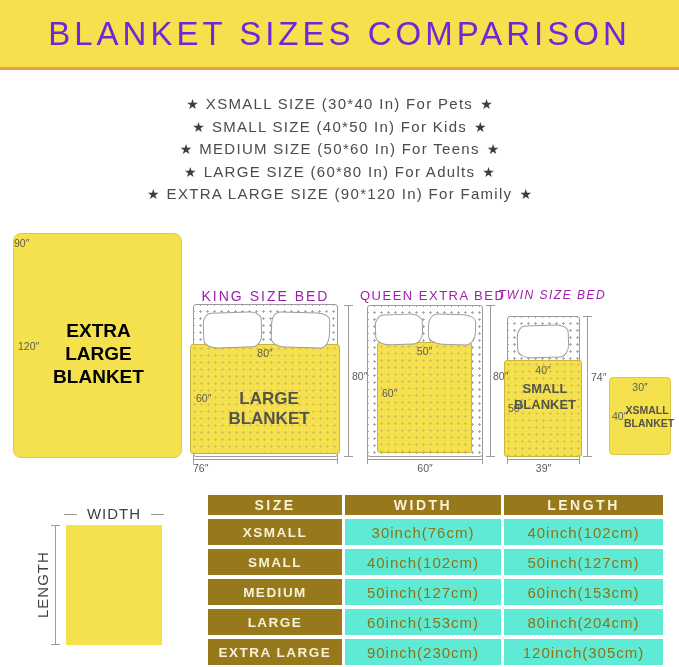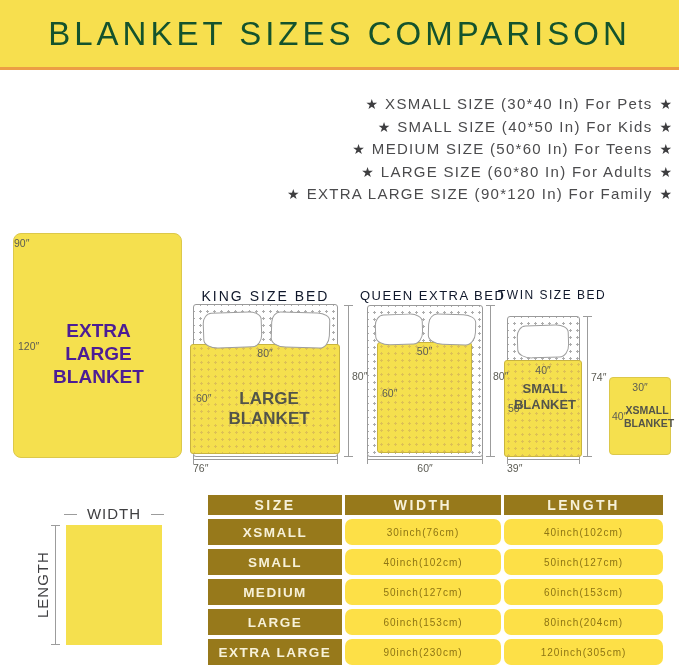--- a/index.html
+++ b/index.html
@@ -4,77 +4,77 @@
 <style>
   * { margin:0; padding:0; box-sizing:border-box; }
   body { background:#ffffff; font-family:"Liberation Sans", sans-serif; }
   .canvas { position:relative; width:679px; height:667px; background:#fff; overflow:hidden; }
 
   
   .banner { position:absolute; left:0; top:0; width:679px; height:70px;
     background:#F7DF4E; border-bottom:3px solid #EC9E44;
     display:flex; align-items:center; justify-content:center; }
   .banner h1 { font-size:33px; font-weight:400; letter-spacing:4px;
-    color:#14532d; white-space:nowrap;text-align:right; }
+    color:#6d28d9; white-space:nowrap;text-align:right; }
 
   
-  .size-list { position:absolute; left:0; top:93px; width:679px; text-align:right; }
+  .size-list { position:absolute; left:0; top:93px; width:679px; text-align:center; }
   .size-line { line-height:21.5px; font-size:15px; letter-spacing:1.3px; color:#4B4B4D; }
   .size-line .star { color:#3E3E40; font-size:14px; margin:0 7px; letter-spacing:0; }
 
   
   .flat-blanket { position:absolute; background:#F5E04E; border:1px solid #DCC84A; }
   .bed { position:absolute; background-color:#ffffff;
     background-image:radial-gradient(circle,#ACACAC 1.1px, transparent 1.35px);
     background-size:7px 7px; background-position:3px 3px;
     border:1.5px solid #9A9A9A; border-radius:3px; }
   .bed-blanket { position:absolute; z-index:2;
     background-color:#F5E04E;
     background-image:radial-gradient(circle,#DDC055 1px, transparent 1.2px);
     background-size:7px 7px;
     border:1px solid #C9B43F; border-radius:3px; }
   .pillow { position:absolute; z-index:3; background:#ffffff; border:1px solid #9E9E9E;
     border-radius:9px 13px 10px 15px / 11px 8px 13px 9px; }
   .pillow.p1 { transform:rotate(-2deg); }
   .pillow.p2 { transform:rotate(1.6deg); }
-  .bed-label { position:absolute; text-align:center; color:#0f172a; letter-spacing:2px;
+  .bed-label { position:absolute; text-align:center; color:#a21caf; letter-spacing:2px;
     font-size:14px; white-space:nowrap; }
   .dim-label { position:absolute; font-size:10.5px; color:#5C5C54; white-space:nowrap; z-index:4; }
   .blanket-name { position:absolute; z-index:4; font-weight:bold; color:#53544A;
     text-align:center; line-height:1.2; }
   .vdim { position:absolute; width:1px; background:#9C9C9C; z-index:1; }
   .vdim::before,.vdim::after { content:""; position:absolute; left:-4px; width:9px; height:1px; background:#9C9C9C; }
   .vdim::before { top:0; } .vdim::after { bottom:0; }
   .hdim { position:absolute; height:1px; background:#9C9C9C; z-index:1; }
   .hdim::before,.hdim::after { content:""; position:absolute; top:-4px; width:1px; height:9px; background:#9C9C9C; }
   .hdim::before { left:0; } .hdim::after { right:0; }
 
   
   .xl-blanket { left:13px; top:233px; width:169px; height:225px; border-radius:8px; }
   .xl-name { left:30px; top:85px; width:109px; font-size:19px; line-height:23px; position:absolute;
-    font-weight:bold; color:#4c1d95; text-align:center; }
+    font-weight:bold; color:#000000; text-align:center; }
 
   
   .legend-rect { left:66px; top:525px; width:96px; height:120px; border:none; }
   .legend-width { position:absolute; left:62px; top:505px; width:104px; text-align:center;
     font-size:15px; letter-spacing:1px; color:#3F3F41; }
   .legend-width::before,.legend-width::after { content:""; position:absolute; top:9px; width:13px; height:1px; background:#9C9C9C; }
   .legend-width::before { left:2px; } .legend-width::after { right:2px; }
   .legend-length { position:absolute; left:34px; top:543px; height:84px;
     writing-mode:vertical-rl; transform:rotate(180deg); text-align:center;
     font-size:15px; letter-spacing:1px; color:#3F3F41; }
 
   
   .size-table { position:absolute; left:208px; top:495px; width:394px;
     display:grid; grid-template-columns:134px 156px 159px;
     grid-template-rows:20px repeat(5, 26px); gap:4px 3px; }
   .cell { display:flex; align-items:center; justify-content:center; white-space:nowrap; }
   .cell.head { background:#97791B; color:#F7F1D8; font-weight:bold; font-size:14px; letter-spacing:2.5px; }
   .cell.size { background:#97791B; color:#F7F1D8; font-weight:bold; font-size:13.5px; letter-spacing:1.5px; }
-  .cell.val  { background:#fde047; color:#8D7414; font-size:10px; letter-spacing:1px;border-radius:7px; }
+  .cell.val  { background:#5eead4; color:#8D7414; font-size:15px; letter-spacing:1px; }
 </style>
 </head>
 <body>
 
 <div class="canvas">
 
   <header class="banner">
     <h1>BLANKET SIZES COMPARISON</h1>
   </header>
 
@@ -114,31 +114,31 @@
   </div>
   <div class="bed-blanket" style="left:377px; top:342px; width:95px; height:111px;">
     <span class="dim-label" style="left:0; right:0; top:2px; text-align:center;">50″</span>
     <span class="dim-label" style="left:4px; top:44px;">60″</span>
   </div>
   <div class="hdim" style="left:367px; top:459px; width:116px;"></div>
   <span class="dim-label" style="left:367px; top:462px; width:116px; text-align:center;">60″</span>
   <div class="vdim" style="left:490px; top:305px; height:152px;"></div>
   <span class="dim-label" style="left:493px; top:370px;">80″</span>
 
-  <div class="bed-label" style="left:498px; top:288px; width:94px; font-size:12px; letter-spacing:1.5px;">TWIN SIZE BED</div>
+  <div class="bed-label" style="left:498px; top:288px; width:94px; font-size:12px; letter-spacing:1.5px;font-style:italic;">TWIN SIZE BED</div>
   <div class="bed" style="left:507px; top:316px; width:73px; height:141px;">
     <div class="pillow p1" style="left:9px; top:8px; width:52px; height:33px;"></div>
   </div>
   <div class="bed-blanket" style="left:504px; top:360px; width:78px; height:97px;">
     <span class="dim-label" style="left:0; right:0; top:3px; text-align:center;">40″</span>
     <span class="dim-label" style="left:3px; top:41px;">50″</span>
     <div class="blanket-name" style="left:8px; top:20px; width:64px; font-size:13px;">SMALL BLANKET</div>
   </div>
   <div class="hdim" style="left:507px; top:459px; width:73px;"></div>
-  <span class="dim-label" style="left:507px; top:462px; width:73px; ">39″</span>
+  <span class="dim-label" style="left:507px; top:462px; width:73px; text-align:center;">39″</span>
   <div class="vdim" style="left:587px; top:316px; height:141px;"></div>
   <span class="dim-label" style="left:591px; top:371px;">74″</span>
 
   <div class="flat-blanket" style="left:609px; top:377px; width:62px; height:78px; border-radius:4px;">
     <span class="dim-label" style="left:0; right:0; top:3px; text-align:center;">30″</span>
     <span class="dim-label" style="left:2px; top:32px;">40″</span>
     <div class="blanket-name" style="left:14px; top:26px; width:46px; font-size:10.5px;">XSMALL BLANKET</div>
   </div>
 
   <div class="legend-width">WIDTH</div>

